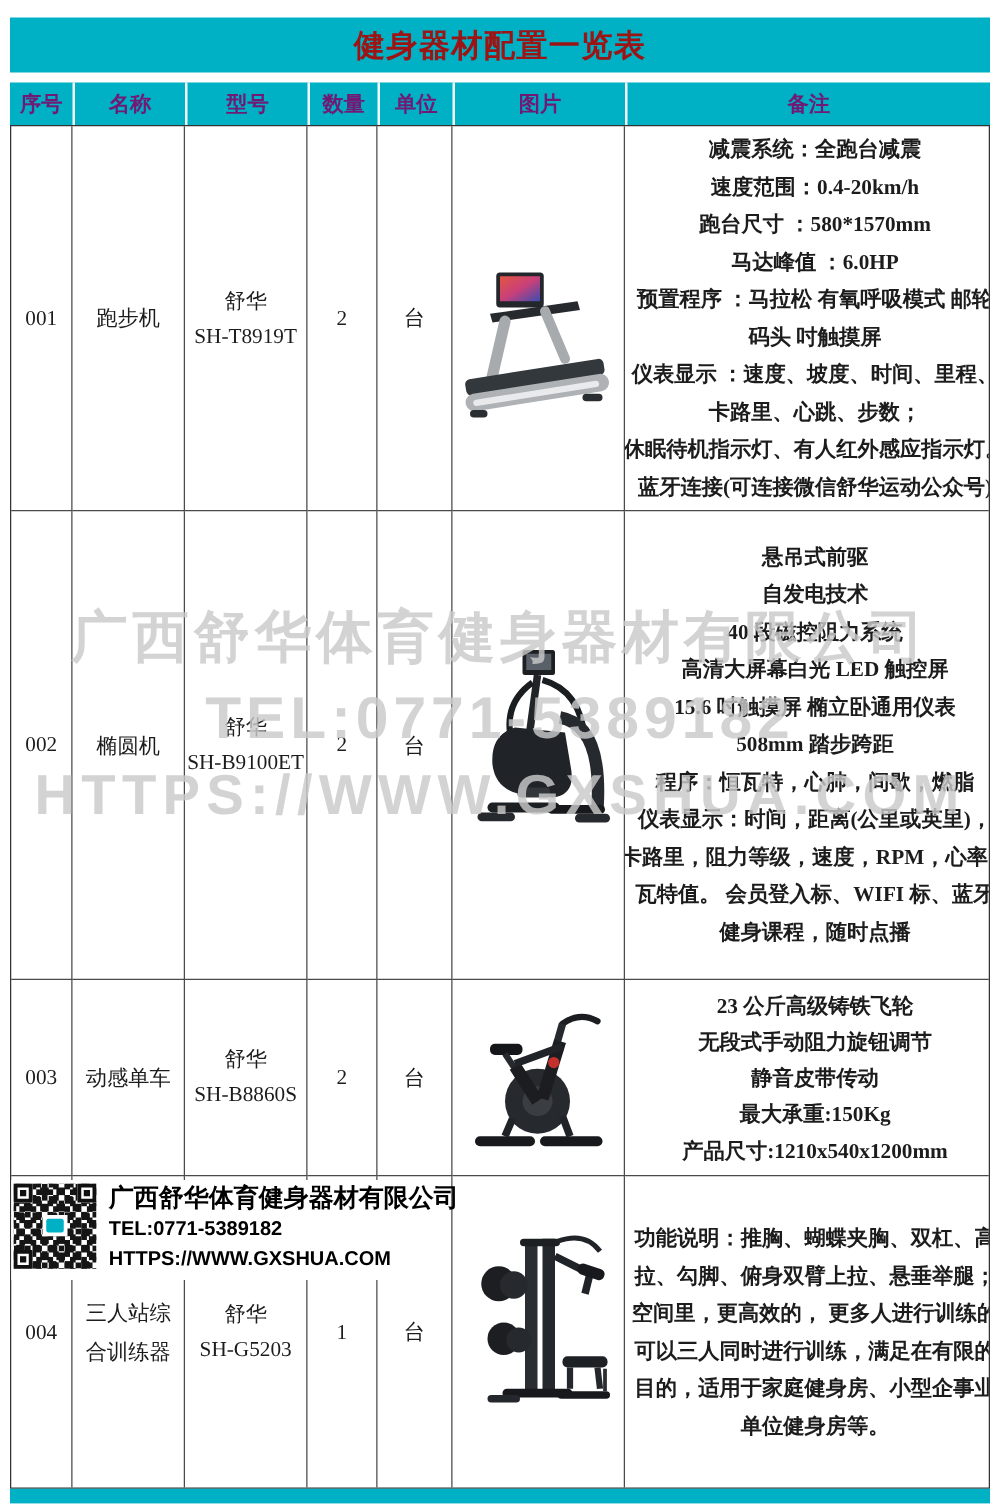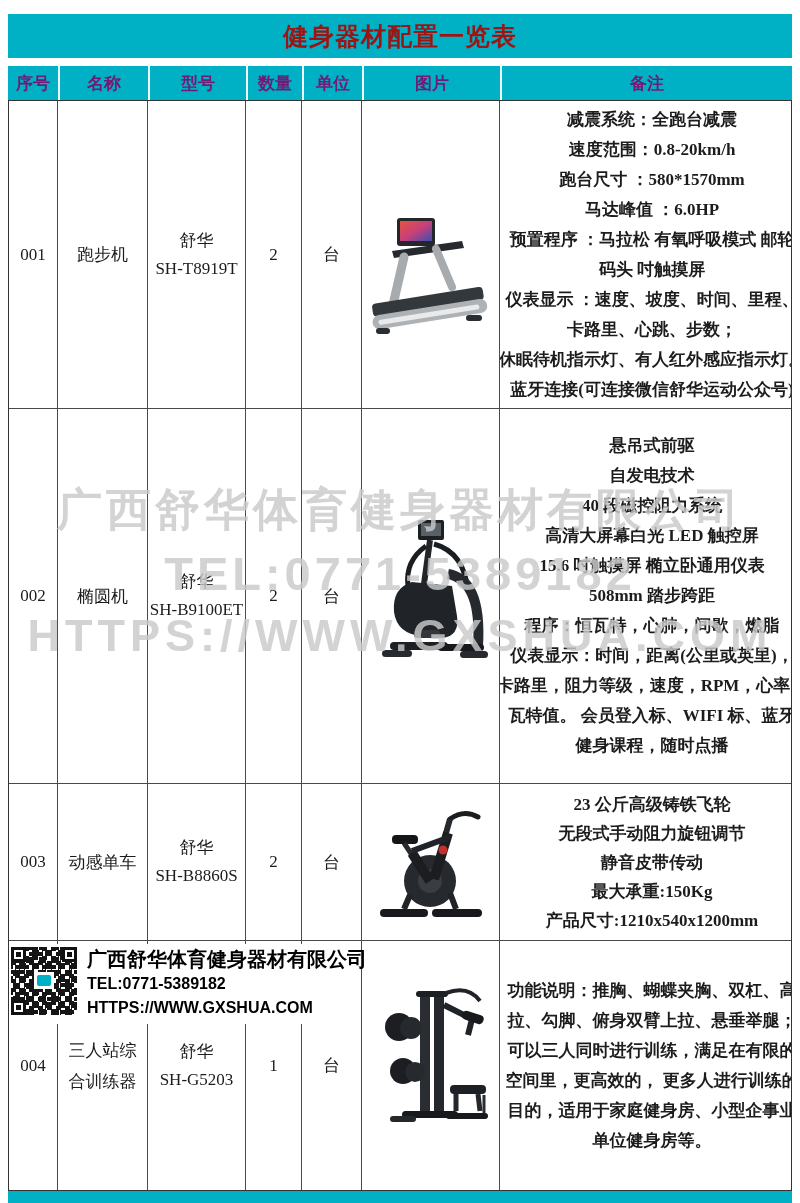--- a/index.html
+++ b/index.html
@@ -123,21 +123,21 @@
             <rect x="4" y="130" width="112" height="13" rx="4" fill="#33383c"></rect>
             <rect x="2" y="142" width="116" height="14" rx="7" fill="#aeb2b5"></rect>
             <rect x="8" y="147" width="102" height="5" rx="2.5" fill="#e8eaeb"></rect>
           </g>
           <rect x="6" y="163" width="14" height="6" rx="3" fill="#2a2d31"></rect>
           <rect x="96" y="150" width="16" height="6" rx="3" fill="#2a2d31"></rect>
         </svg>
       </div>
       <div class="c-notes">
         <div class="note-line">减震系统：全跑台减震</div>
-        <div class="note-line">速度范围：0.8-20km/h</div>
+        <div class="note-line">速度范围：0.4-20km/h</div>
         <div class="note-line">跑台尺寸 ：580*1570mm</div>
         <div class="note-line">马达峰值 ：6.0HP</div>
         <div class="note-line">预置程序 ：马拉松 有氧呼吸模式 邮轮</div>
         <div class="note-line">码头 吋触摸屏</div>
         <div class="note-line">仪表显示 ：速度、坡度、时间、里程、</div>
         <div class="note-line">卡路里、心跳、步数；</div>
         <div class="note-line">休眠待机指示灯、有人红外感应指示灯。</div>
         <div class="note-line">蓝牙连接(可连接微信舒华运动公众号)</div>
       </div>
     </div>
@@ -250,22 +250,22 @@
           <path d="M90 121 L90 138 M112 121 L114 138" stroke="#24272b" stroke-width="5"></path>
           <rect x="36" y="138" width="56" height="7" rx="3.5" fill="#17191c"></rect>
           <rect x="80" y="140" width="42" height="6" rx="3" fill="#17191c"></rect>
           <rect x="24" y="143" width="26" height="6" rx="3" fill="#24272b"></rect>
           <path d="M118 122 L118 140" stroke="#2a2d31" stroke-width="3"></path>
         </svg>
       </div>
       <div class="c-notes">
         <div class="note-line">功能说明：推胸、蝴蝶夹胸、双杠、高</div>
         <div class="note-line">拉、勾脚、俯身双臂上拉、悬垂举腿；</div>
+        <div class="note-line">空间里，更高效的， 更多人进行训练的</div>
         <div class="note-line">可以三人同时进行训练，满足在有限的</div>
-        <div class="note-line">空间里，更高效的， 更多人进行训练的</div>
         <div class="note-line">目的，适用于家庭健身房、小型企事业</div>
         <div class="note-line">单位健身房等。</div>
       </div>
     </div>
   </div>
 
   <div class="wm wm1">广西舒华体育健身器材有限公司</div>
   <div class="wm wm2">TEL:0771-5389182</div>
   <div class="wm wm3">HTTPS://WWW.GXSHUA.COM</div>
 

